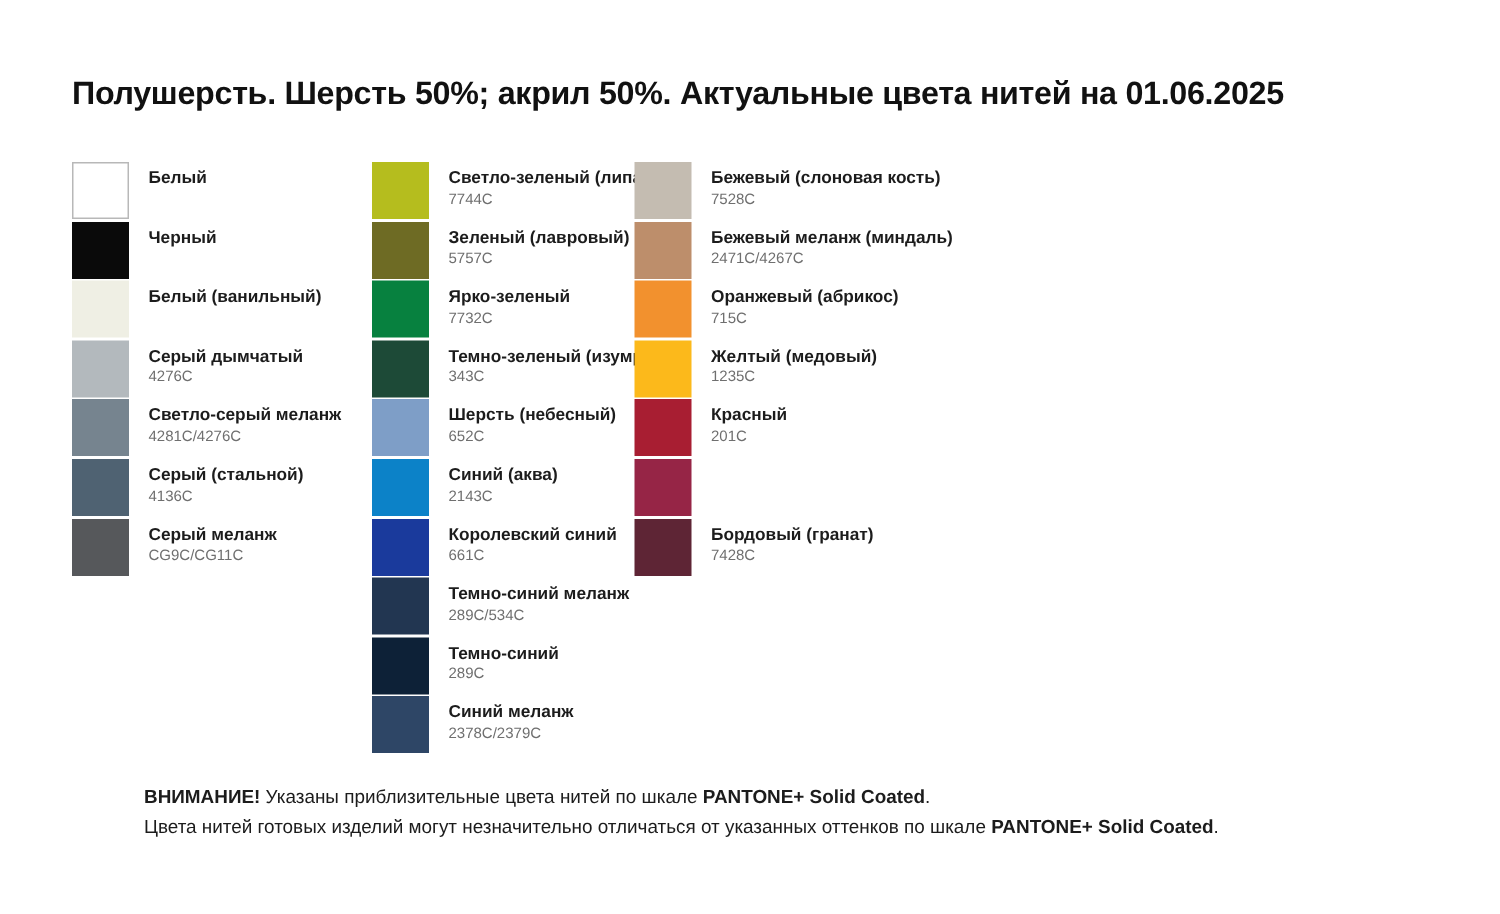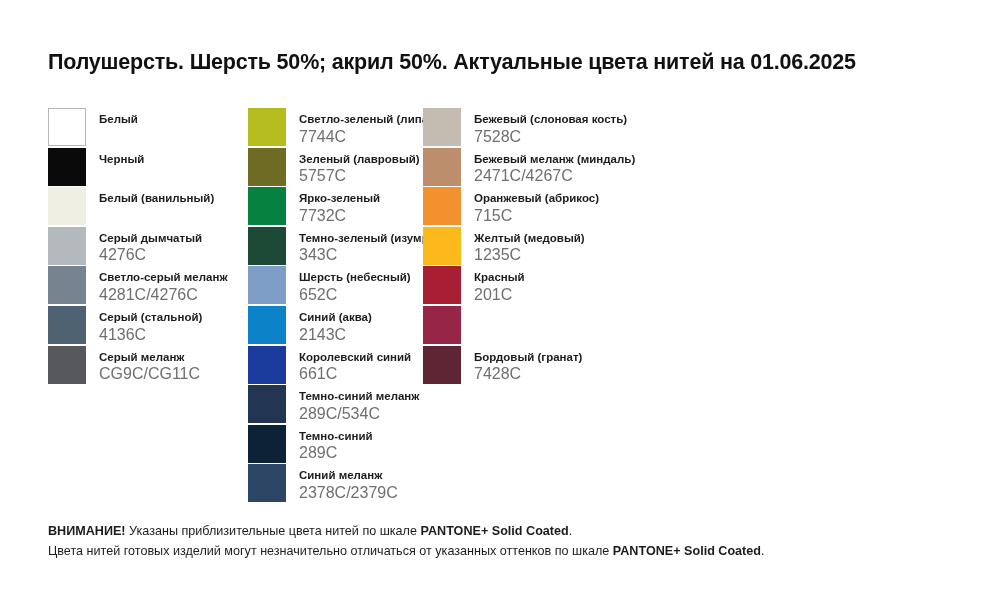--- a/index.html
+++ b/index.html
@@ -65,37 +65,38 @@
     padding-top: 5px;
     line-height: 1.18;
   }
   .swatch-name {
     font-size: 11.5px;
     font-weight: bold;
     color: #1c1c1c;
     white-space: nowrap;
   }
   .swatch-code {
-    font-size: 16px;
+    font-size: 10px;
     font-weight: normal;
     color: #6f6f6f;
     white-space: nowrap;
     margin-top: 1px;
   }
   .footer {
     position: absolute;
     left: 48px;
     top: 522px;
     width: 900px;
   }
   .footer-line {
     font-size: 12.6px;
     color: #1c1c1c;
     line-height: 1.55;
     white-space: nowrap;
+    margin-left: 48px;
   }
   .footer-line b {
     font-weight: bold;
   }
 </style>
 </head>
 <body>
 
 <div class="page">
 

